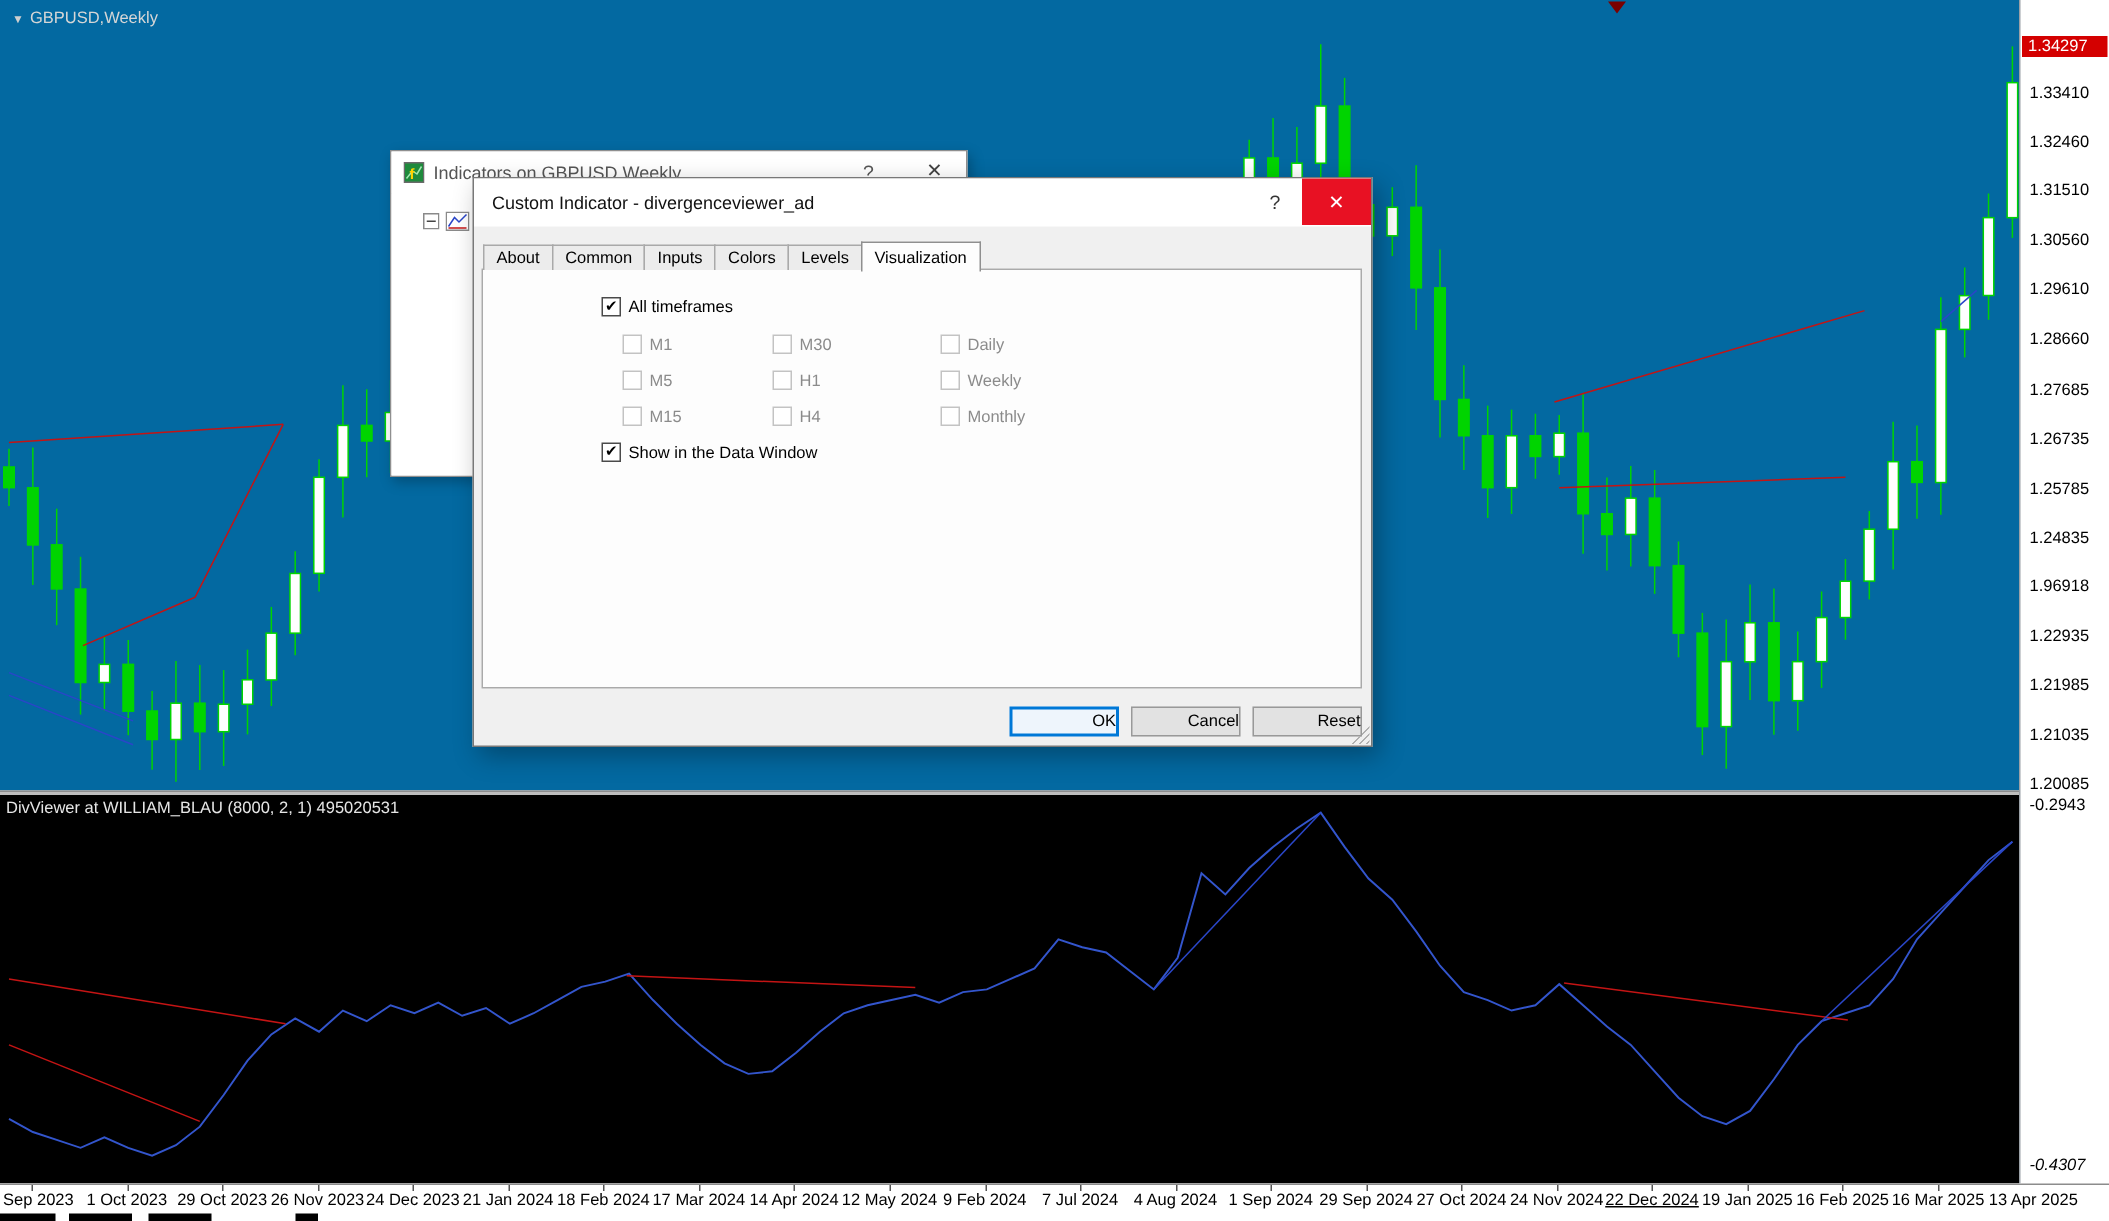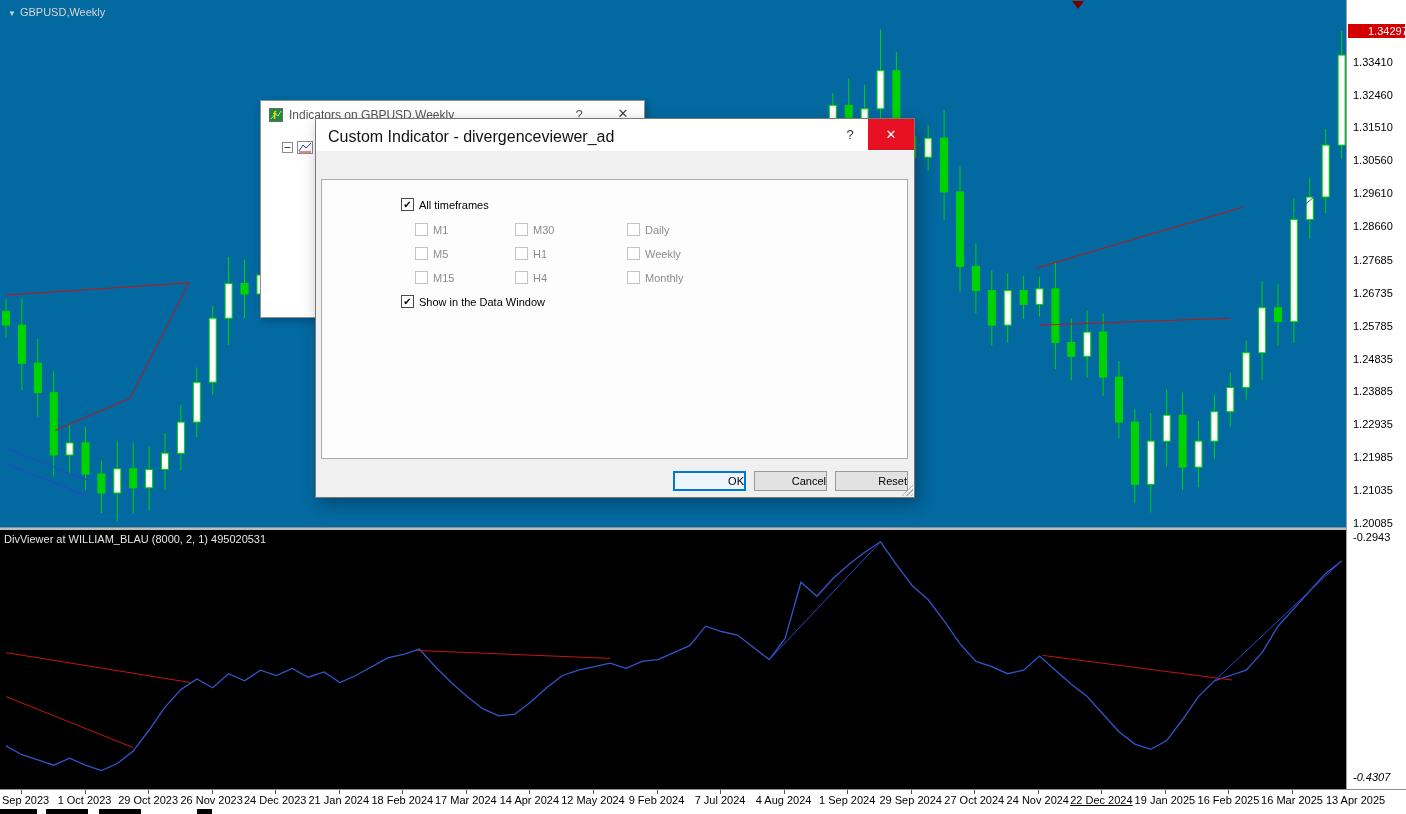--- a/index.html
+++ b/index.html
@@ -14,21 +14,21 @@
   .alert-marker { position:absolute; left:1072px; top:1px; width:0; height:0; z-index:2;
                   border-left:6px solid transparent; border-right:6px solid transparent; border-top:8px solid #7a0000; }
   .splitter { position:absolute; left:0; top:527px; width:1346px; height:3px; background:#bdbdbd; border-top:1px solid #8c8c8c; }
   .ind-panel { position:absolute; left:0; top:530px; width:1346px; height:259px; background:#000; }
   .ind-label { position:absolute; left:4px; top:3px; color:#e6e6e6; font-size:11px; z-index:2; }
 
   
   .right-axis { position:absolute; left:1346px; top:0; width:60px; height:789px; background:#fff; border-left:1px solid #9aa0a6; }
   .axis-label { position:absolute; left:6px; font-size:11px; line-height:12px; color:#000; white-space:nowrap; }
   .price-marker { position:absolute; left:1px; right:1px; height:14px; background:#d40000; color:#fff;
-                  font-size:11px; line-height:14px; padding-left:20px; }
+                  font-size:11px; line-height:14px; padding-left:4px; }
 
   
   .date-axis { position:absolute; left:0; top:789px; width:1406px; height:19px; background:#fff; border-top:1px solid #8c8c8c; }
   .date-label { position:absolute; top:4px; font-size:11px; color:#000; transform:translateX(-50%); white-space:nowrap; }
   .date-tick { position:absolute; top:0; width:1px; height:4px; background:#555; }
   .bottom-strip { position:absolute; left:0; top:808px; width:1406px; height:6px; background:#fff; }
   .blob { position:absolute; top:1px; height:5px; background:#000; }
 
   
   .dialog-back { position:absolute; left:260px; top:100px; width:385px; height:218px; background:#fff;
@@ -38,21 +38,21 @@
   .db-title { position:absolute; left:28px; top:7px; font-size:12px; color:#555; white-space:nowrap; }
   .db-help { position:absolute; left:308px; top:6px; width:20px; text-align:center; font-size:13px; color:#555; }
   .db-close { position:absolute; left:350px; top:5px; width:24px; text-align:center; font-size:13px; color:#444; }
   .db-body { position:absolute; left:0; top:28px; right:0; bottom:0; background:#fff; }
   .db-tree { position:absolute; left:21px; top:12px; display:flex; align-items:center; gap:4px; }
 
   
   .dialog-front { position:absolute; left:315px; top:118px; width:600px; height:380px; background:#f0f0f0;
                   border:1px solid #787878; box-shadow:4px 6px 16px rgba(0,0,0,.3); z-index:10; }
   .df-titlebar { position:absolute; left:0; top:0; width:100%; height:32px; background:#fff; }
-  .df-title { position:absolute; left:12px; top:9px; font-size:16px; color:#111; white-space:nowrap; }
+  .df-title { position:absolute; left:12px; top:9px; font-size:12px; color:#111; white-space:nowrap; }
   .df-help { position:absolute; left:522px; top:8px; width:24px; text-align:center; font-size:13px; color:#333; }
   .df-close { position:absolute; right:0; top:0; width:46px; height:31px; background:#e81123; color:#fff;
               display:flex; align-items:center; justify-content:center; font-size:13px; }
   .df-tabs { position:absolute; left:6px; top:41px; height:20px; display:flex; align-items:flex-end; z-index:2; }
   .tab { font-size:11px; color:#000; padding:0 8px; background:#ececec; border:1px solid #a9a9a9; border-bottom:0;
          height:17px; display:flex; align-items:center; margin-right:-1px; }
   .tab.active { background:#fdfdfd; height:20px; border-color:#8f8f8f; margin-bottom:-1px; z-index:3; }
   .df-panel { position:absolute; left:5px; top:60px; width:587px; height:280px; background:#fdfdfd; border:1px solid #aaa; z-index:1; }
   .cb { position:absolute; display:flex; align-items:center; font-size:11px; color:#000; }
   .cb .box { width:13px; height:13px; border:1px solid #4a4a4a; background:#fff; margin-right:5px;
@@ -277,21 +277,21 @@
   <div class="axis-label" style="top: 55.7067px;">1.33410</div>
       <div class="axis-label" style="top: 88.5944px;">1.32460</div>
       <div class="axis-label" style="top: 121.482px;">1.31510</div>
       <div class="axis-label" style="top: 154.37px;">1.30560</div>
       <div class="axis-label" style="top: 187.258px;">1.29610</div>
       <div class="axis-label" style="top: 220.145px;">1.28660</div>
       <div class="axis-label" style="top: 253.898px;">1.27685</div>
       <div class="axis-label" style="top: 286.786px;">1.26735</div>
       <div class="axis-label" style="top: 319.674px;">1.25785</div>
       <div class="axis-label" style="top: 352.561px;">1.24835</div>
-      <div class="axis-label" style="top: 385.449px;">1.23885</div>
+      <div class="axis-label" style="top: 385.449px;">1.96918</div>
       <div class="axis-label" style="top: 418.337px;">1.22935</div>
       <div class="axis-label" style="top: 451.225px;">1.21985</div>
       <div class="axis-label" style="top: 484.112px;">1.21035</div>
       <div class="axis-label" style="top: 517px;">1.20085</div>
       <div class="axis-label" style="top: 531px;">-0.2943</div>
       <div class="axis-label" style="top: 771px; font-style: italic;">-0.4307</div>
     </div>
 
   <div class="date-axis">
       <div class="date-tick" style="left: 21px;"></div>
@@ -376,20 +376,28 @@
 
   <div class="dialog-front">
     <div class="df-titlebar">
       <span class="df-title">Custom Indicator - divergenceviewer_ad</span>
       <span class="df-help">?</span>
       <div class="df-close">
         <span>✕</span>
       </div>
     </div>
 
+    <div class="df-tabs">
+        <div class="tab">About</div>
+        <div class="tab">Common</div>
+        <div class="tab">Inputs</div>
+        <div class="tab">Colors</div>
+        <div class="tab">Levels</div>
+        <div class="tab active">Visualization</div>
+      </div>
 
     <div class="df-panel">
       <label class="cb" style="left:79px; top:18px;">
         <span class="box">
             <span>✔</span>
           </span>
         <span>All timeframes</span>
       </label>
       <label class="cb" style="left:79px; top:115px;">
         <span class="box">

